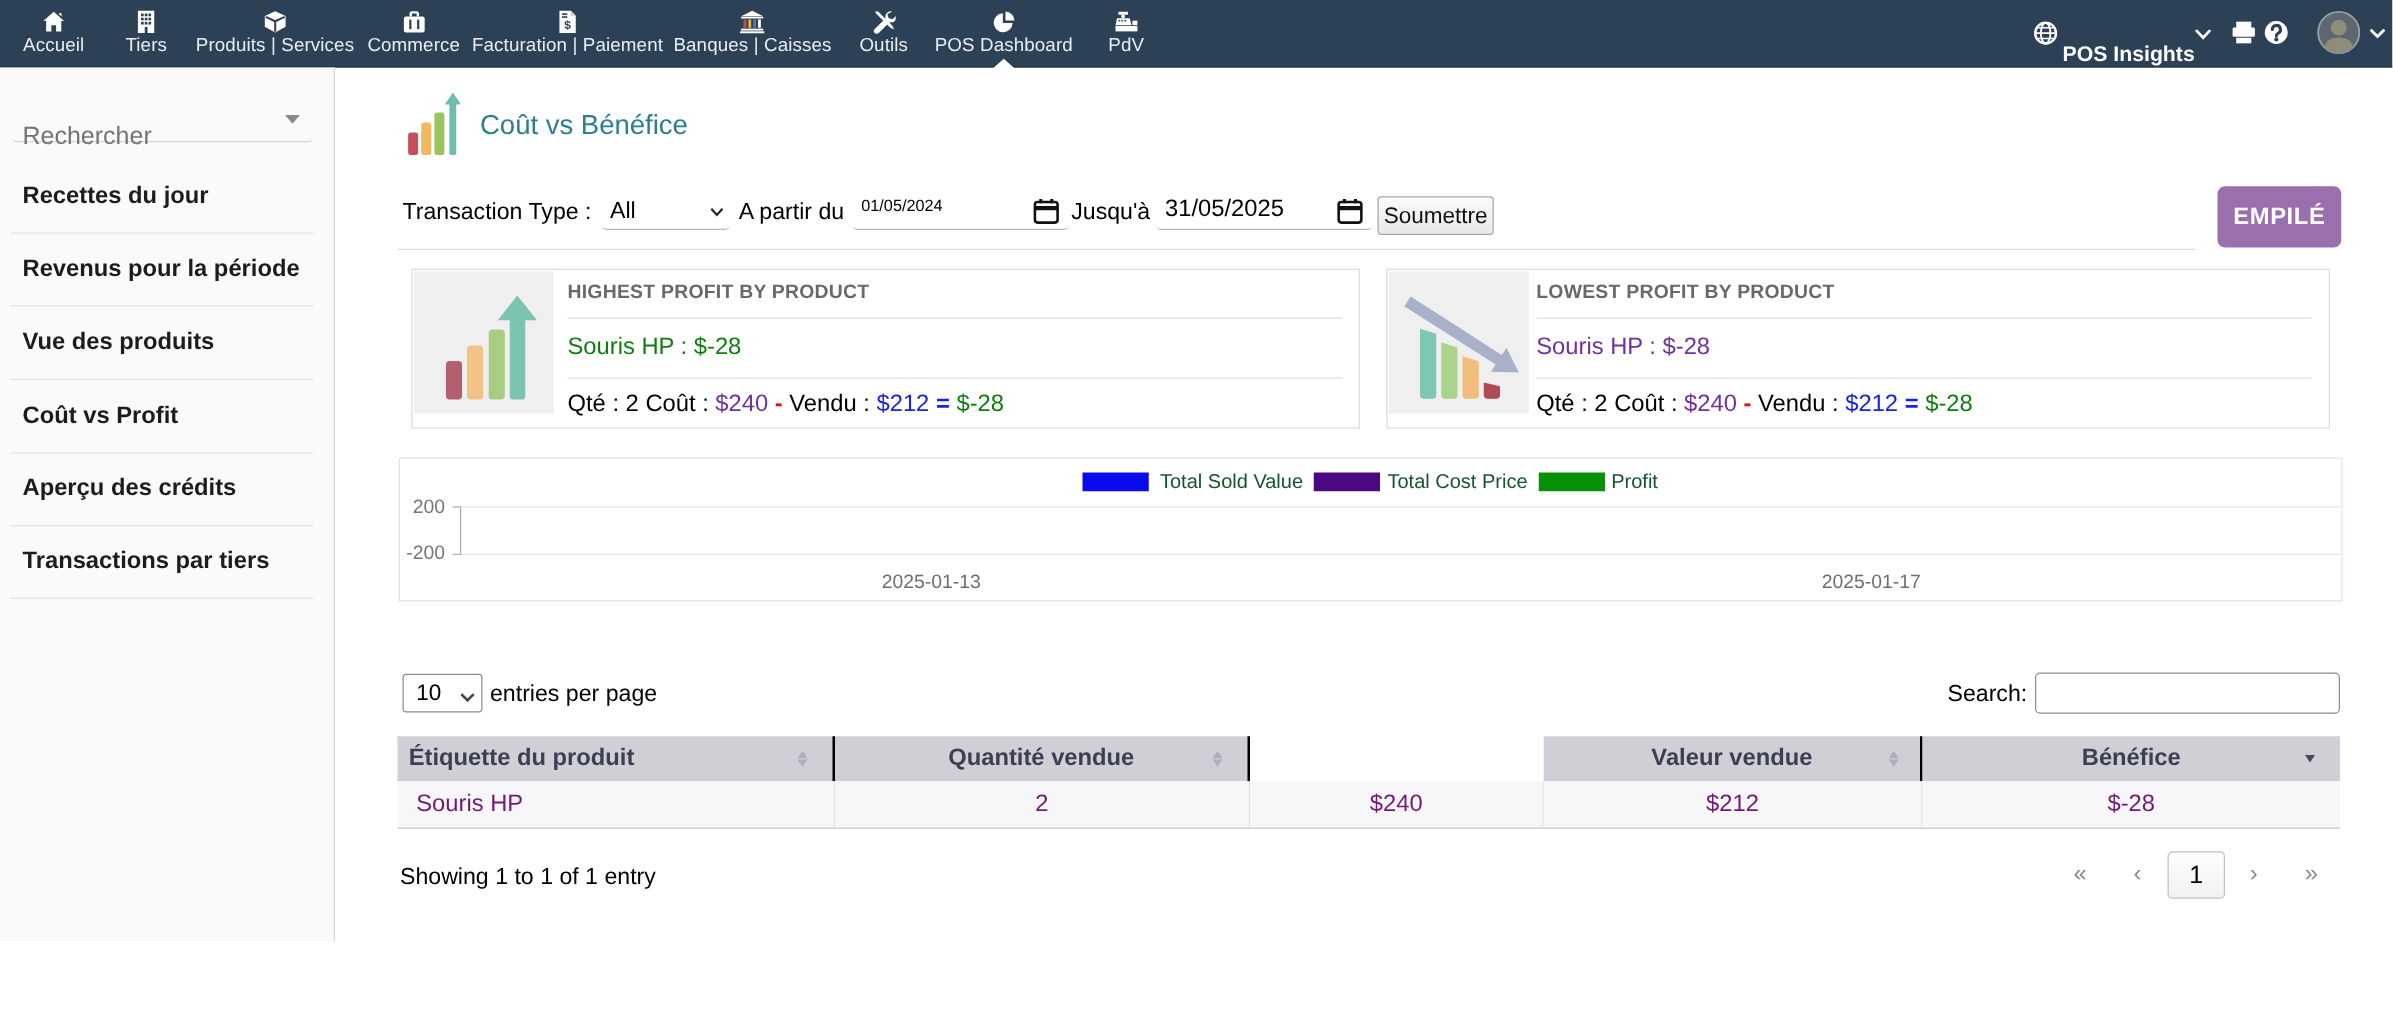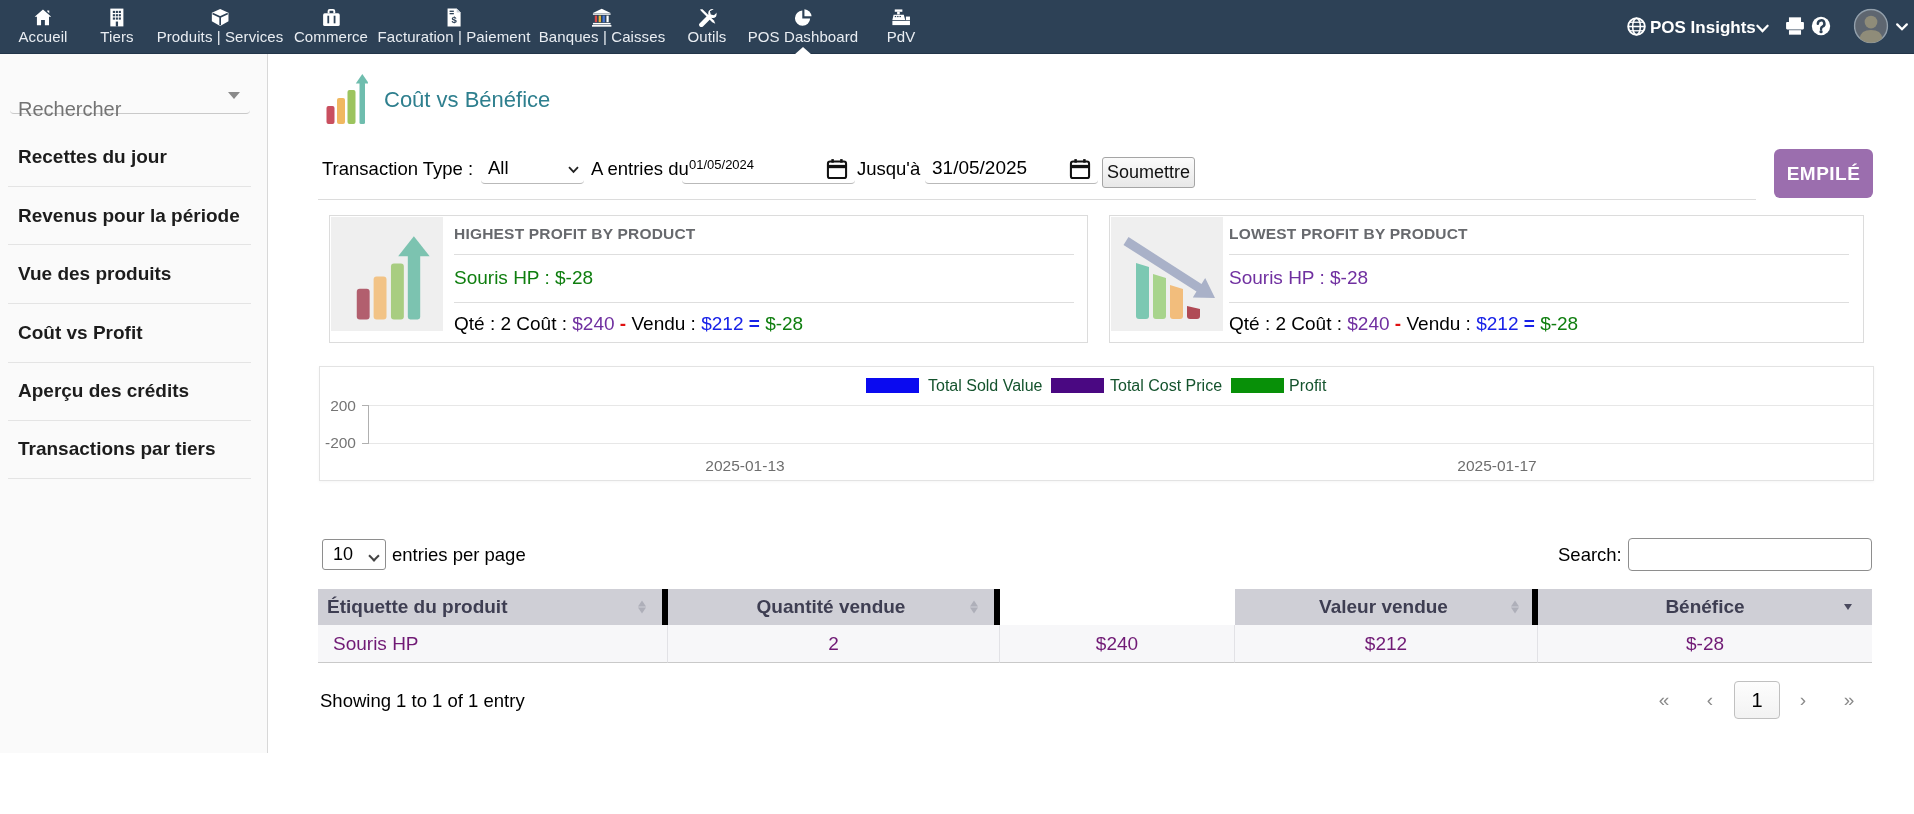--- a/index.html
+++ b/index.html
@@ -39,21 +39,21 @@
 .ltx{position:absolute;top:386px;font-size:16px;color:#14532d;transform:translateY(-50%);white-space:nowrap}
 .ylab{position:absolute;font-size:15.5px;color:#757575;transform:translate(-100%,-50%)}
 .xlab{position:absolute;top:466px;font-size:15.5px;color:#6e6e6e;transform:translate(-50%,-50%)}
 .gline{position:absolute;border-top:1px solid #e7e7e7}
 
 #entsel{left:322px;top:539px;width:64px;height:31px;border:1px solid #8e8e8e;border-radius:3px;background:#fff}
 #entsel .v{position:absolute;left:10px;top:4px;font-size:18px;color:#000}
 #entsel .car{position:absolute;right:7px;top:12px;width:8px;height:8px;border-left:2px solid #444;border-bottom:2px solid #444;transform:rotate(-45deg)}
 #searchin{left:1628px;top:538px;width:244px;height:33px;border:1px solid #8e8e8e;border-radius:4px;background:#fff}
 
-.th{position:absolute;top:589px;height:36px;background:#cfcfd6;border-right:6px solid #000000}
+.th{position:absolute;top:589px;height:36px;background:#cfcfd6;border-right:2px solid #000000}
 .th .t{position:absolute;top:18px;transform:translateY(-50%);font-size:19px;font-weight:bold;color:#3e3e52;white-space:nowrap}
 .td{position:absolute;top:625px;height:38px;background:#f7f7f9;border-right:1px solid #e2e2e6;border-bottom:1px solid #c9c9c9}
 .td .t{position:absolute;top:19px;transform:translateY(-50%);font-size:19px;color:#701a75;white-space:nowrap}
 .sort{position:absolute;top:18px;transform:translate(-50%,-50%);display:flex;flex-direction:column}
 .sort .u,.sort .d{display:block}
 .sort .u{width:0;height:0;border-left:4.5px solid transparent;border-right:4.5px solid transparent;border-bottom:6px solid #aeafb9;margin-bottom:1px}
 .sort .d{width:0;height:0;border-left:4.5px solid transparent;border-right:4.5px solid transparent;border-top:6px solid #aeafb9}
 
 .pgar{position:absolute;transform:translate(-50%,-50%);font-size:19px;color:#8a8a8a}
 #pg1{left:1734px;top:681px;width:46px;height:38px;border:1px solid #c0c0c0;border-radius:4px;background:linear-gradient(#fdfdfd,#f2f2f2);font-size:20px;color:#000;text-align:center;line-height:36px}
@@ -176,21 +176,21 @@
       </div>
   </div>
   <div id="navnotch"></div>
   <div class="abs" style="left:1627px;top:17px"><svg width="19" height="19" viewBox="0 0 16 16">
         <circle cx="8" cy="8" r="7" fill="none" stroke="#fff" stroke-width="1.6"></circle>
         <ellipse cx="8" cy="8" rx="3.2" ry="7" fill="none" stroke="#fff" stroke-width="1.3"></ellipse>
         <line x1="1" y1="8" x2="15" y2="8" stroke="#fff" stroke-width="1.3"></line>
         <line x1="2" y1="4.4" x2="14" y2="4.4" stroke="#fff" stroke-width="1.1"></line>
         <line x1="2" y1="11.6" x2="14" y2="11.6" stroke="#fff" stroke-width="1.1"></line>
       </svg></div>
-    <div class="abs" style="left:1650px;top:18px;color:#fff;font-weight:bold;font-size:17px;white-space:nowrap">POS Insights</div>
+    <div class="abs" style="left:1650px;top:34px;color:#fff;font-weight:bold;font-size:17px;white-space:nowrap">POS Insights</div>
     <div class="abs" style="left:1755px;top:21px"><svg width="15" height="13" viewBox="0 0 16 14">
         <path d="M2.5 4 L8 9.8 L13.5 4" stroke="#fff" stroke-width="2.4" fill="none" stroke-linecap="round"></path>
       </svg></div>
   <div class="tr" style="left:1795px;top:26px">
       <svg width="21" height="21" viewBox="0 0 16 16">
         <rect x="3.4" y="1.4" width="9.2" height="4" fill="#fff"></rect>
         <rect x="1.2" y="5" width="13.6" height="5.6" rx="0.8" fill="#fff"></rect>
         <rect x="3.4" y="11.2" width="9.2" height="3.4" fill="#fff"></rect>
       </svg>
     </div>
@@ -241,21 +241,21 @@
       </svg></div>
   <div class="abs" id="title-txt">Coût vs Bénéfice</div>
 
   <div class="abs flab" style="left:322px;top:169px">Transaction Type :</div>
   <div class="abs uline" style="left:481px;top:155px;width:103px;height:29px">
       <span style="position:absolute;left:7px;top:2px;font-size:18.5px">All</span>
       <svg width="13" height="13" viewBox="0 0 16 16" style="position:absolute;right:4px;top:8px">
         <path d="M2.5 5 L8 11 L13.5 5" stroke="#222" stroke-width="2.2" fill="none"></path>
       </svg>
     </div>
-  <div class="abs flab" style="left:591px;top:169px">A entries du</div>
+  <div class="abs flab" style="left:591px;top:169px">A partir du</div>
   <div class="abs uline" style="left:682px;top:155px;width:173px;height:29px">
       <span style="position:absolute;left:7px;top:2px;font-size:13px">01/05/2024</span>
     </div>
   <div class="abs" style="left:826px;top:158px"><svg width="22" height="22" viewBox="0 0 16 16">
         <rect x="1.4" y="2.6" width="13.2" height="12" rx="1.6" fill="none" stroke="#111" stroke-width="1.5"></rect>
         <line x1="1.4" y1="6.2" x2="14.6" y2="6.2" stroke="#111" stroke-width="2.4"></line>
         <line x1="4.8" y1="0.8" x2="4.8" y2="3.4" stroke="#111" stroke-width="1.8"></line>
         <line x1="11.2" y1="0.8" x2="11.2" y2="3.4" stroke="#111" stroke-width="1.8"></line>
       </svg></div>
   <div class="abs flab" style="left:857px;top:169px">Jusqu'à</div>

